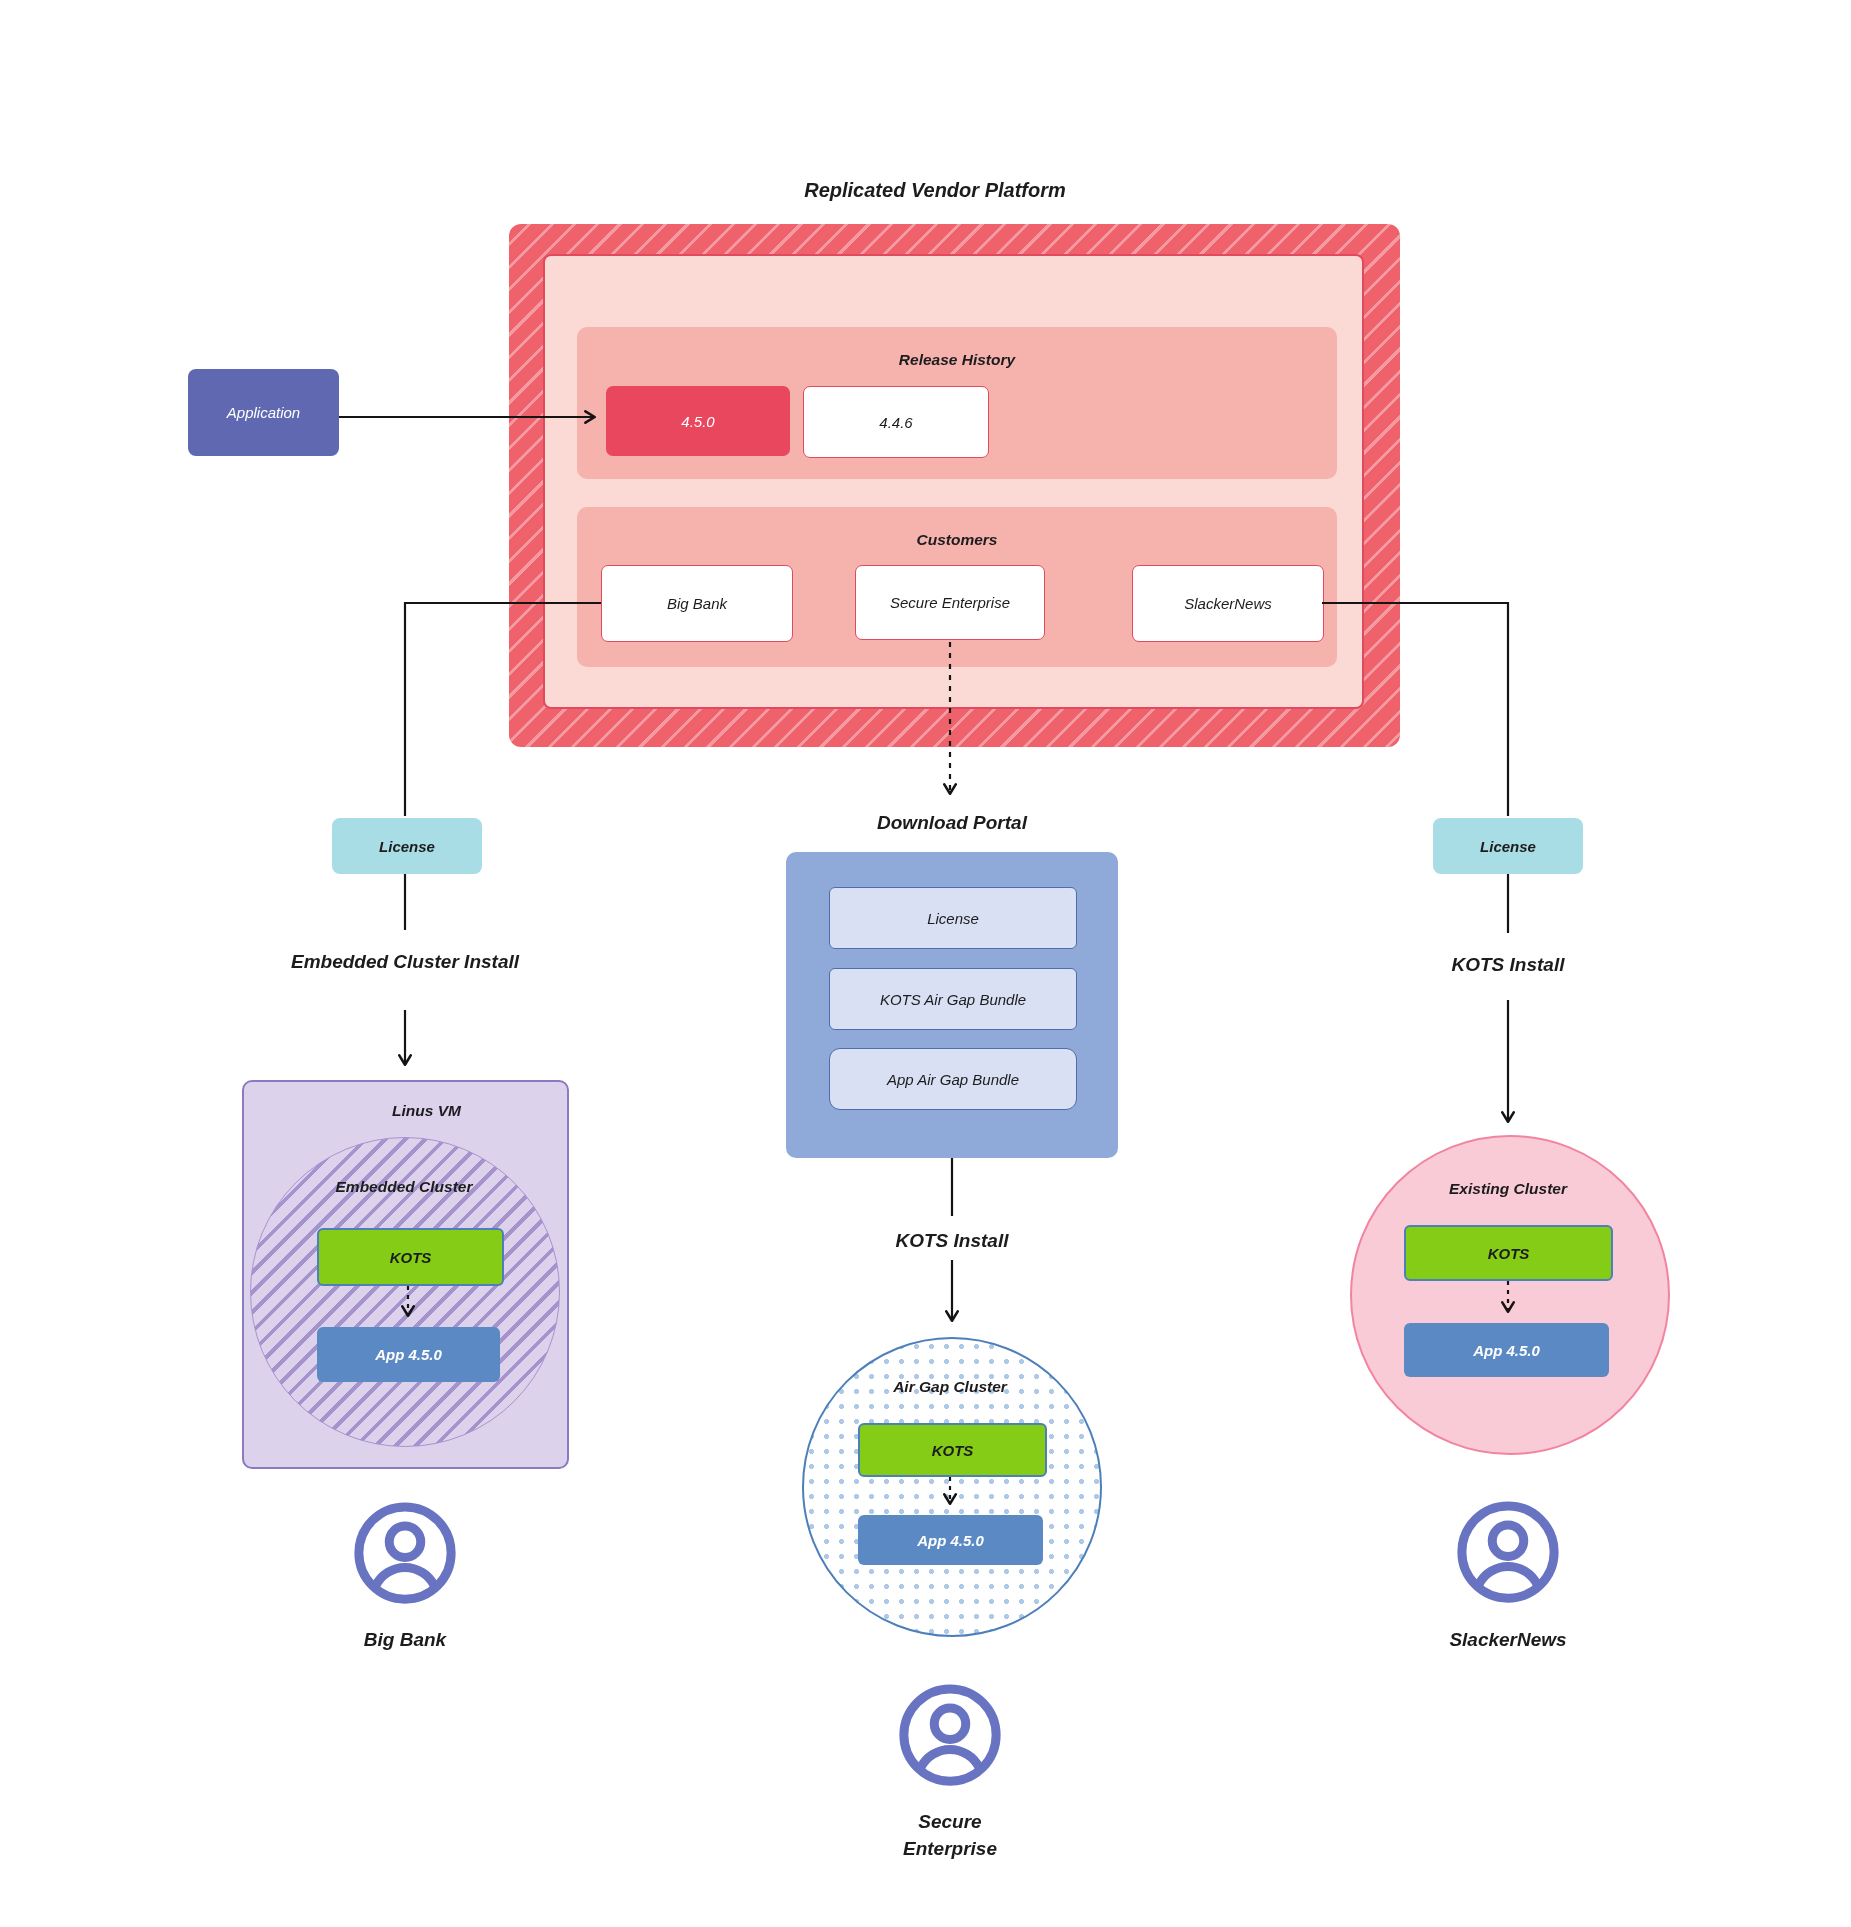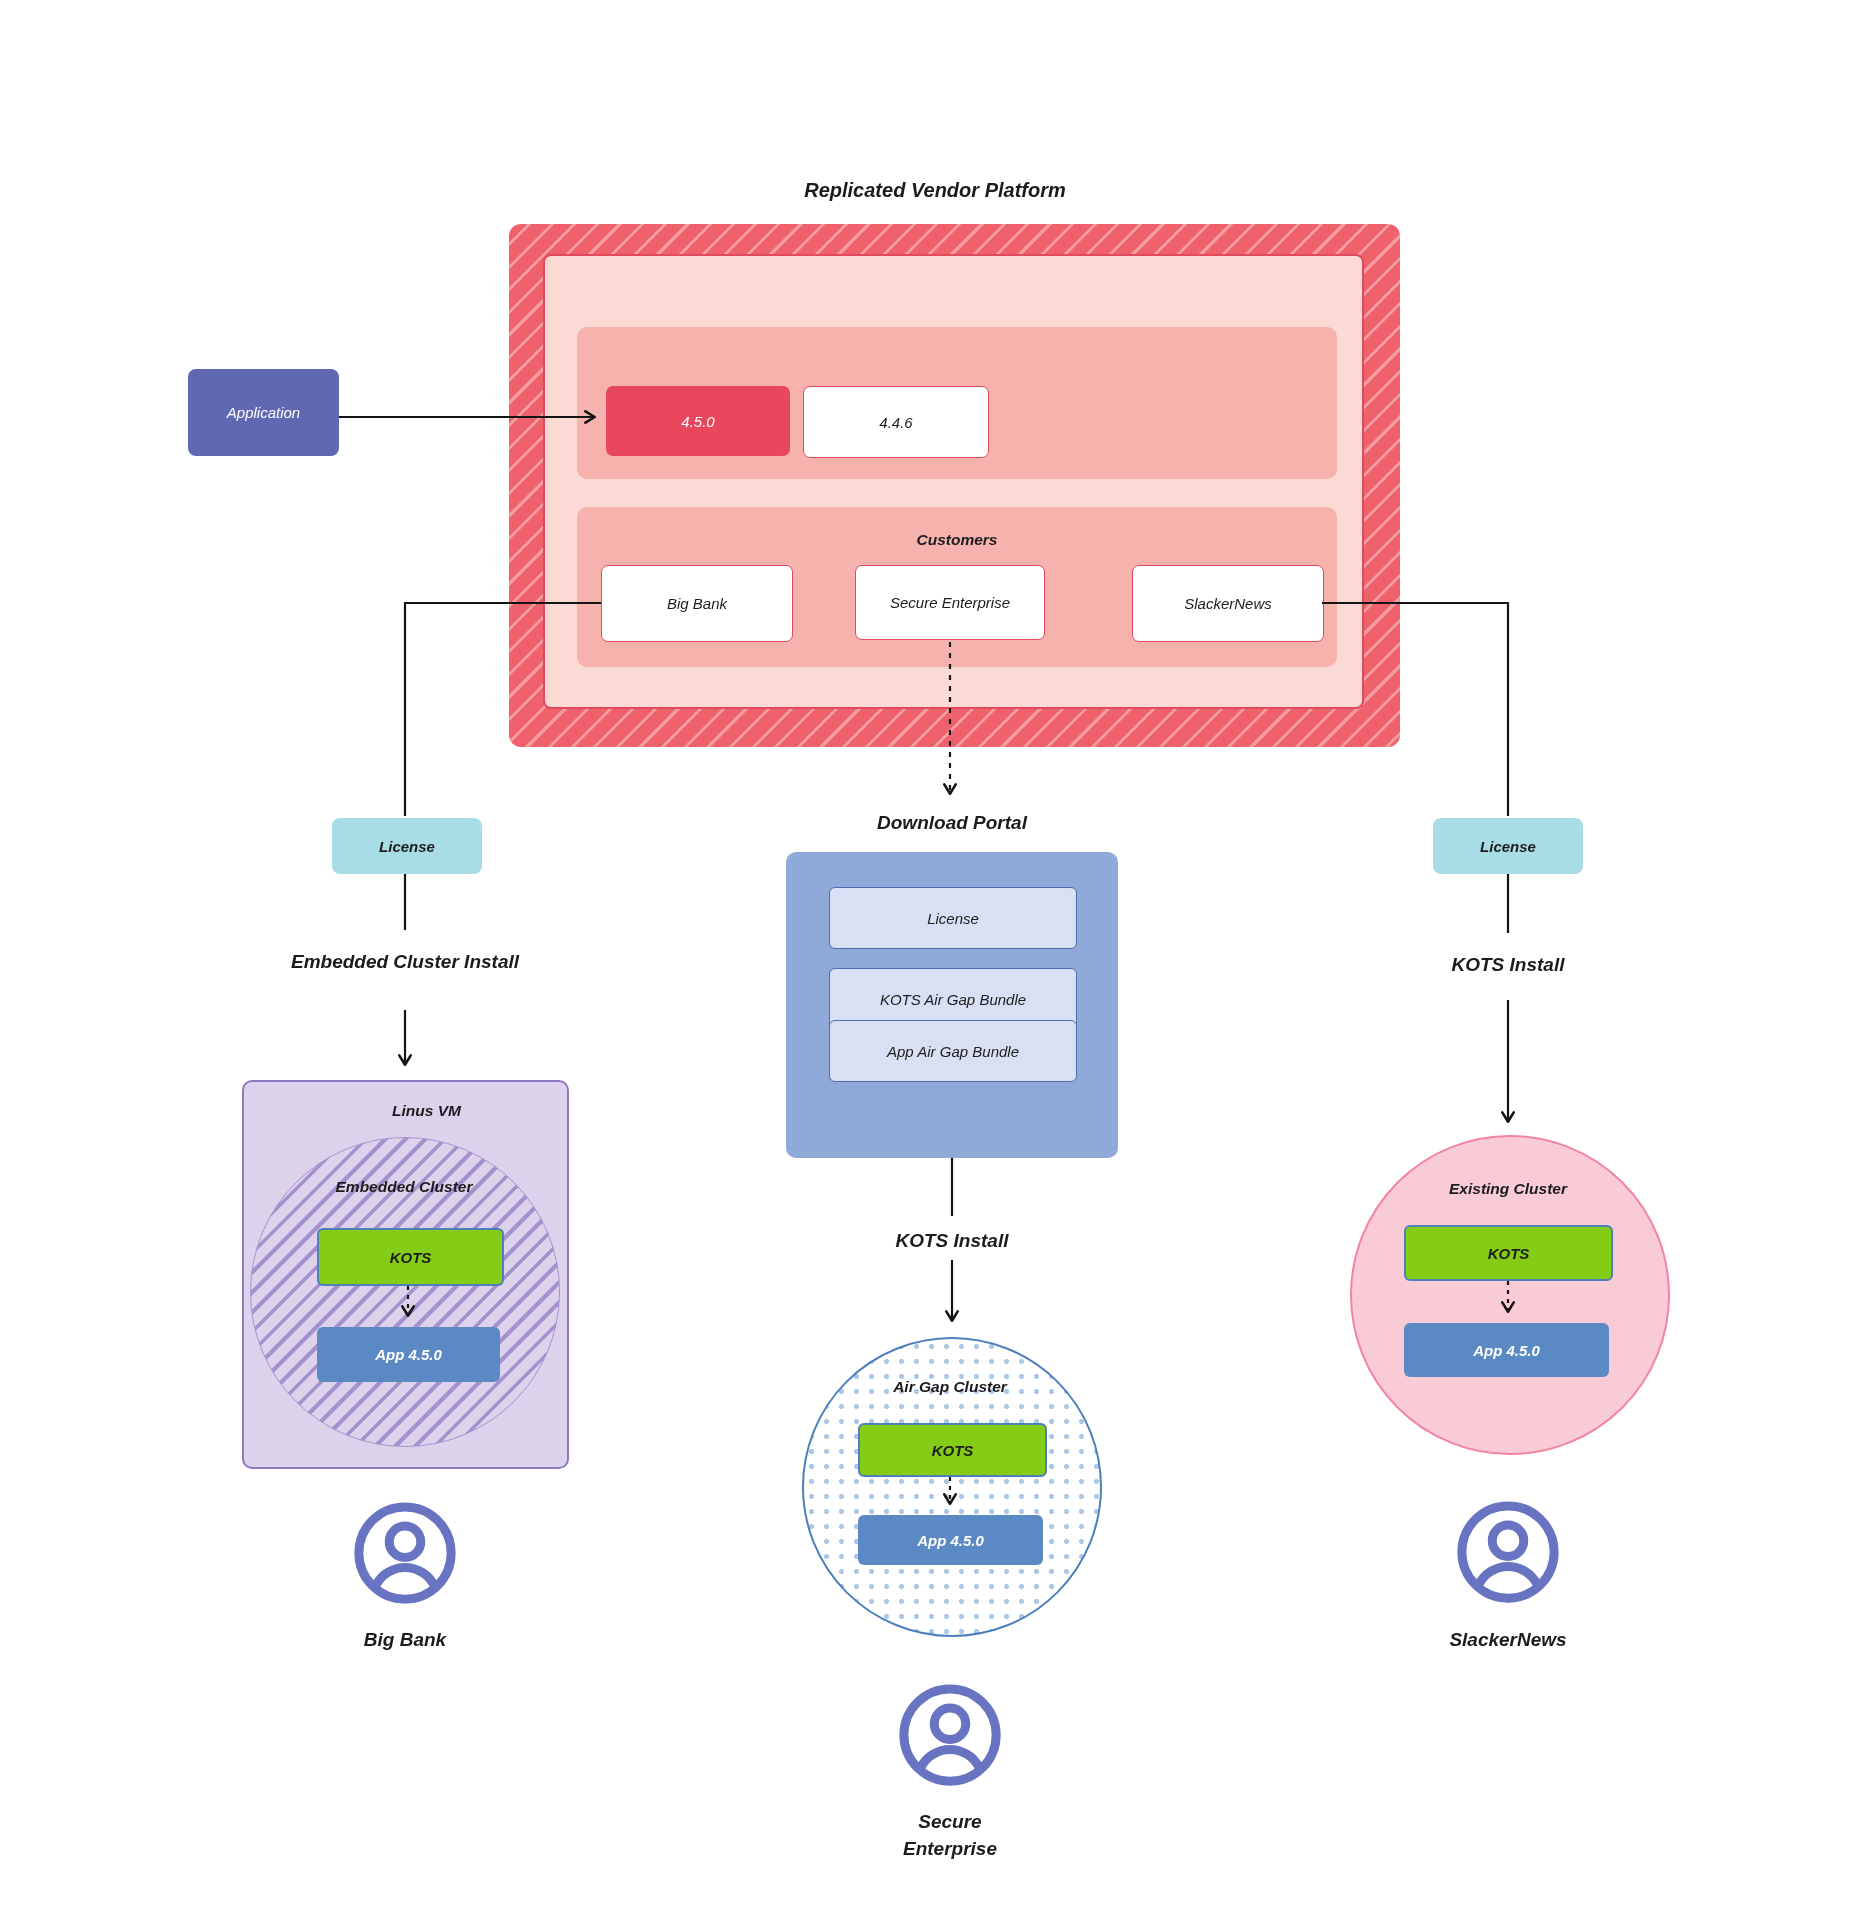--- a/index.html
+++ b/index.html
@@ -75,20 +75,21 @@
 
 <div id="canvas">
 
   <div class="abs center-text page-title" style="left:685px;top:176px;width:500px;height:28px;">Replicated Vendor Platform</div>
 
   <div class="abs outer-hatch" style="left:509px;top:224px;width:891px;height:523px;"></div>
 
   <div class="abs stable-box" style="left:543px;top:254px;width:817px;height:451px;"></div>
 
   <div class="abs pink-panel" style="left:577px;top:327px;width:760px;height:152px;"></div>
+  <div class="abs center-text section-label" style="left:577px;top:349px;width:760px;height:22px;">Release History</div>
   <div class="abs center-text node release-current" style="left:606px;top:386px;width:184px;height:70px;">4.5.0</div>
   <div class="abs center-text node white-red" style="left:803px;top:386px;width:184px;height:70px;">4.4.6</div>
 
   <div class="abs pink-panel" style="left:577px;top:507px;width:760px;height:160px;"></div>
   <div class="abs center-text section-label" style="left:577px;top:529px;width:760px;height:22px;">Customers</div>
   <div class="abs center-text node white-red" style="left:601px;top:565px;width:190px;height:75px;">Big Bank</div>
   <div class="abs center-text node white-red" style="left:855px;top:565px;width:190px;height:75px;padding:0 28px;box-sizing:border-box;">Secure Enterprise</div>
   <div class="abs center-text node white-red" style="left:1132px;top:565px;width:190px;height:75px;">SlackerNews</div>
 
   <div class="abs center-text node application" style="left:188px;top:369px;width:151px;height:87px;">Application</div>
@@ -109,21 +110,21 @@
       <circle cx="24" cy="19" r="7"></circle>
       <path d="M11 38.5 A14.5 14.5 0 0 1 37 38.5"></path>
     </svg>
   </span>
   <div class="abs center-text persona-label" style="left:305px;top:1626px;width:200px;height:27px;">Big Bank</div>
 
   <div class="abs center-text flow-label" style="left:802px;top:810px;width:300px;height:26px;">Download Portal</div>
   <div class="abs portal-box" style="left:786px;top:852px;width:332px;height:306px;"></div>
   <div class="abs center-text node portal-item" style="left:829px;top:887px;width:246px;height:60px;">License</div>
   <div class="abs center-text node portal-item" style="left:829px;top:968px;width:246px;height:60px;">KOTS Air Gap Bundle</div>
-  <div class="abs center-text node portal-item" style="left:829px;top:1020px;width:246px;height:60px;">App Air Gap Bundle</div>
+  <div class="abs center-text node portal-item" style="left:829px;top:1048px;width:246px;height:60px;border-radius:11px;">App Air Gap Bundle</div>
 
   <div class="abs center-text flow-label" style="left:802px;top:1228px;width:300px;height:26px;">KOTS Install</div>
 
   <div class="abs dot-circle" style="left:802px;top:1337px;width:296px;height:296px;"></div>
   <div class="abs center-text section-label" style="left:800px;top:1376px;width:300px;height:22px;">Air Gap Cluster</div>
   <div class="abs center-text node kots-box" style="left:858px;top:1423px;width:185px;height:50px;">KOTS</div>
   <div class="abs center-text node app-box" style="left:858px;top:1515px;width:185px;height:50px;">App 4.5.0</div>
 
   <span class="abs persona-icon" style="left:896px;top:1681px;">
     <svg width="108" height="108" viewBox="0 0 48 48" fill="none" stroke="currentColor" stroke-width="4">

